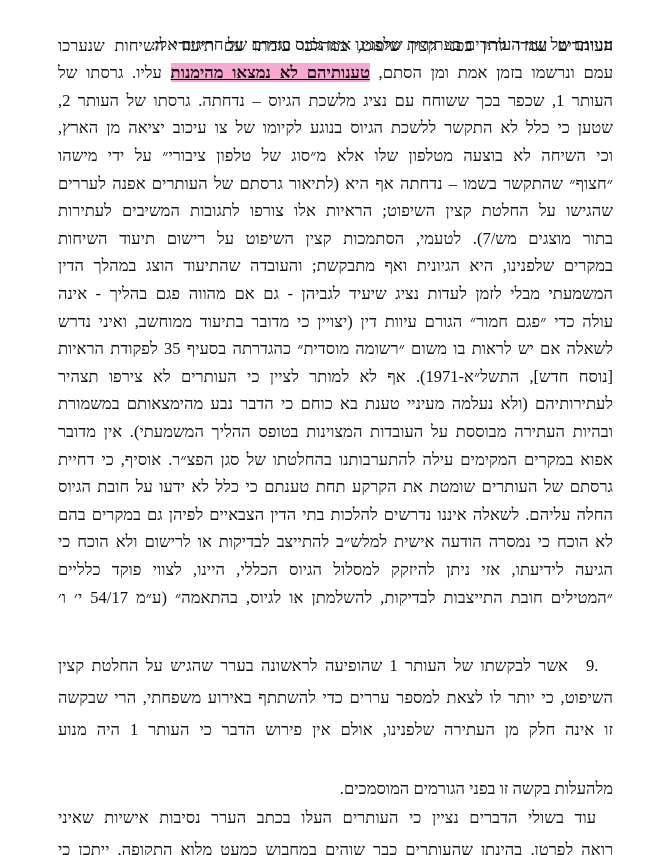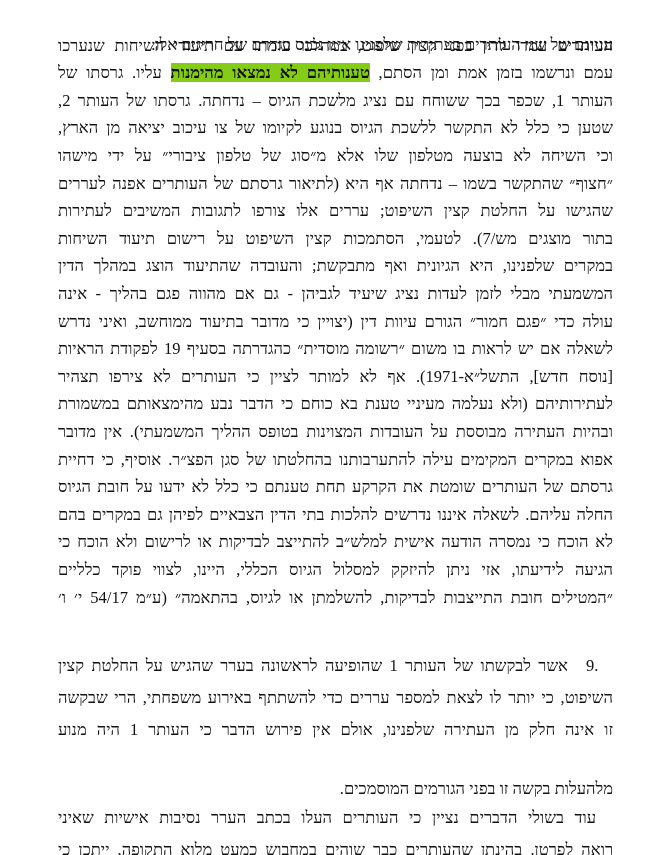--- a/index.html
+++ b/index.html
@@ -36,22 +36,23 @@
       unicode-bidi: plaintext;
     }
     .line.last {
       text-align-last: right;
       margin-top: 27px;
     }
     .line.indent-first {
       width: 510px;
     }
     .line .hl {
-      background: #84cc16;
+      background: #f9a8d4;
       font-weight: bold;
+      text-decoration: underline;
     }
     .para-num {
       position: absolute;
       font-size: 16.5px;
       line-height: 24px;
       height: 24px;
       left: 586px;
       direction: ltr;
     }
   </style>
@@ -62,26 +63,26 @@
 
   <div class="line last" style="top:6px;">עניינם של שני העותרים בעתירות שלפנינו אינו נכנס בגדרם של חריגים אלו.</div>
   <div class="line" style="top: 34px;">העותרים עמדו לדין בפני קצין שיפוט, במהלכו עומתו עם תיעודי השיחות שנערכו</div>
   <div class="line" style="top: 61px;">
     <span>עמם ונרשמו בזמן אמת ומן הסתם, </span><span class="hl">טענותיהם לא נמצאו מהימנות</span><span> עליו. גרסתו של</span>
   </div>
   <div class="line" style="top: 89px;">העותר 1, שכפר בכך ששוחח עם נציג מלשכת הגיוס – נדחתה. גרסתו של העותר 2,</div>
   <div class="line" style="top: 144px;">וכי השיחה לא בוצעה מטלפון שלו אלא מ״סוג של טלפון ציבורי״ על ידי מישהו</div>
   <div class="line" style="top: 116px;">שטען כי כלל לא התקשר ללשכת הגיוס בנוגע לקיומו של צו עיכוב יציאה מן הארץ,</div>
   <div class="line" style="top: 172px;">״חצוף״ שהתקשר בשמו – נדחתה אף היא (לתיאור גרסתם של העותרים אפנה לעררים</div>
-  <div class="line" style="top: 199px;">שהגישו על החלטת קצין השיפוט; עררים אלו צורפו לתגובות המשיבים לעתירות</div>
+  <div class="line" style="top: 199px;">שהגישו על החלטת קצין השיפוט; הראיות אלו צורפו לתגובות המשיבים לעתירות</div>
   <div class="line" style="top: 227px;">בתור מוצגים מש/7). לטעמי, הסתמכות קצין השיפוט על רישום תיעוד השיחות</div>
   <div class="line" style="top: 254px;">במקרים שלפנינו, היא הגיונית ואף מתבקשת; והעובדה שהתיעוד הוצג במהלך הדין</div>
   <div class="line" style="top: 310px;">עולה כדי ״פגם חמור״ הגורם עיוות דין (יצויין כי מדובר בתיעוד ממוחשב, ואיני נדרש</div>
   <div class="line" style="top: 282px;">המשמעתי מבלי לזמן לעדות נציג שיעיד לגביהן - גם אם מהווה פגם בהליך - אינה</div>
-  <div class="line" style="top: 337px;">לשאלה אם יש לראות בו משום ״רשומה מוסדית״ כהגדרתה בסעיף 19 לפקודת הראיות</div>
+  <div class="line" style="top: 337px;">לשאלה אם יש לראות בו משום ״רשומה מוסדית״ כהגדרתה בסעיף 35 לפקודת הראיות</div>
   <div class="line" style="top: 365px;">[נוסח חדש], התשל״א-1971). אף לא למותר לציין כי העותרים לא צירפו תצהיר</div>
   <div class="line" style="top: 420px;">ובהיות העתירה מבוססת על העובדות המצוינות בטופס ההליך המשמעתי). אין מדובר</div>
   <div class="line" style="top: 392px;">לעתירותיהם (ולא נעלמה מעיניי טענת בא כוחם כי הדבר נבע מהימצאותם במשמורת</div>
   <div class="line" style="top: 448px;">אפוא במקרים המקימים עילה להתערבותנו בהחלטתו של סגן הפצ״ר. אוסיף, כי דחיית</div>
   <div class="line" style="top: 475px;">גרסתם של העותרים שומטת את הקרקע תחת טענתם כי כלל לא ידעו על חובת הגיוס</div>
   <div class="line" style="top: 503px;">החלה עליהם. לשאלה איננו נדרשים להלכות בתי הדין הצבאיים לפיהן גם במקרים בהם</div>
   <div class="line" style="top: 530px;">לא הוכח כי נמסרה הודעה אישית למלש״ב להתייצב לבדיקות או לרישום ולא הוכח כי</div>
   <div class="line" style="top: 558px;">הגיעה לידיעתו, אזי ניתן להיזקק למסלול הגיוס הכללי, היינו, לצווי פוקד כלליים</div>
   <div class="line" style="top: 586px;">״המטילים חובת התייצבות לבדיקות, להשלמתן או לגיוס, בהתאמה״ (ע״מ 54/17 י׳ ו׳</div>
 

